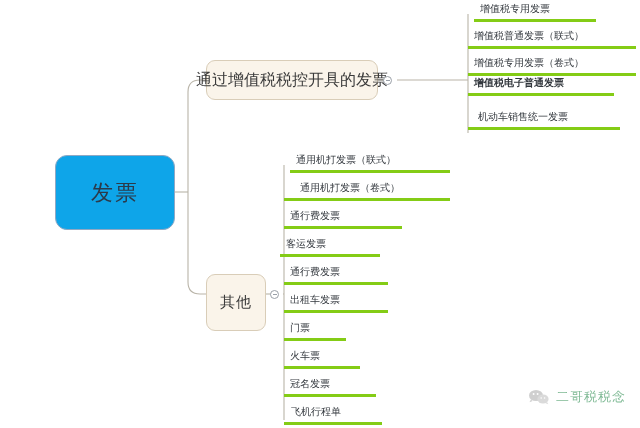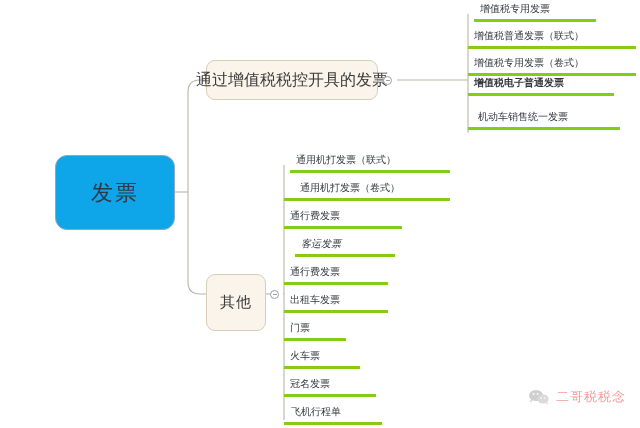--- a/index.html
+++ b/index.html
@@ -105,21 +105,21 @@
     position: absolute;
     right: 14px;
     bottom: 22px;
     display: flex;
     align-items: center;
     gap: 6px;
     opacity: 0.55;
   }
   #watermark .wm-text {
     font-size: 13px;
-    color: #ef4444;
+    color: #15803d;
     letter-spacing: 1px;
   }
 </style>
 </head>
 <body>
 
 <div id="canvas">
 
   <svg id="wires" viewBox="0 0 640 428" xmlns="http://www.w3.org/2000/svg">
     <g fill="none" stroke="#b9b4a8" stroke-width="1.1">
@@ -157,21 +157,21 @@
 
   <div class="leaf" style="left:474px; top:4px;  width:122px;">增值税专用发票</div>
   <div class="leaf" style="left:468px; top:31px; width:168px;">增值税普通发票（联式）</div>
   <div class="leaf" style="left:468px; top:58px; width:168px;">增值税专用发票（卷式）</div>
   <div class="leaf" style="left:468px; top:78px; width:146px;font-weight:bold;">增值税电子普通发票</div>
   <div class="leaf" style="left:468px; top:112px; width:152px;padding-left:10px;">机动车销售统一发票</div>
 
   <div class="leaf" style="left:290px; top:155px; width:160px;">通用机打发票（联式）</div>
   <div class="leaf" style="left:284px; top:183px; width:166px;padding-left:16px;">通用机打发票（卷式）</div>
   <div class="leaf" style="left:284px; top:211px; width:118px;">通行费发票</div>
-  <div class="leaf" style="left:295px; top:239px; width:100px;font-style:italic;">客运发票</div>
+  <div class="leaf" style="left:280px; top:239px; width:100px;">客运发票</div>
   <div class="leaf" style="left:284px; top:267px; width:104px;">通行费发票</div>
   <div class="leaf" style="left:284px; top:295px; width:104px;">出租车发票</div>
   <div class="leaf" style="left:284px; top:323px; width:62px;">门票</div>
   <div class="leaf" style="left:284px; top:351px; width:76px;">火车票</div>
   <div class="leaf" style="left:284px; top:379px; width:92px;">冠名发票</div>
   <div class="leaf" style="left:284px; top:407px; width:98px;padding-left:7px;">飞机行程单</div>
 
   <div id="watermark">
     <svg width="22" height="18" viewBox="0 0 22 18">
       <ellipse cx="8" cy="7.5" rx="7" ry="5.6" fill="#a9a9a9"></ellipse>

